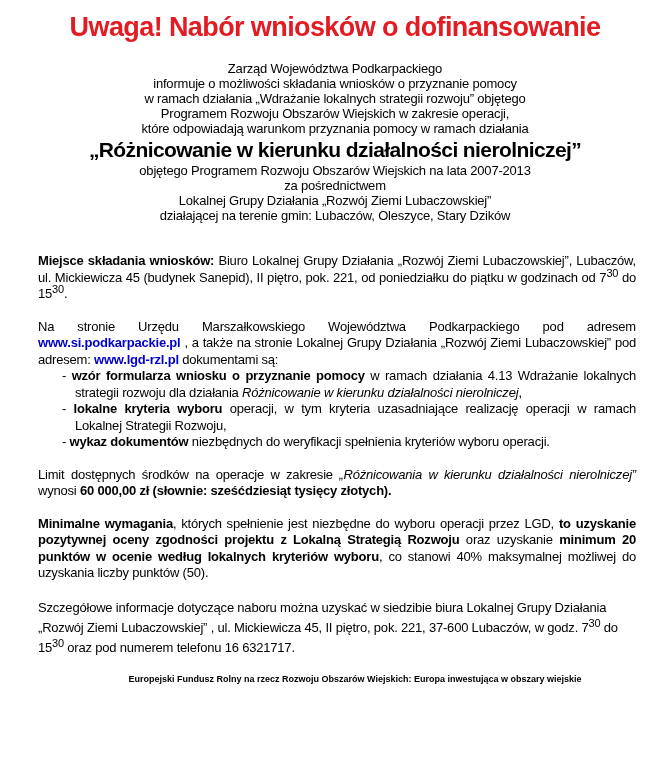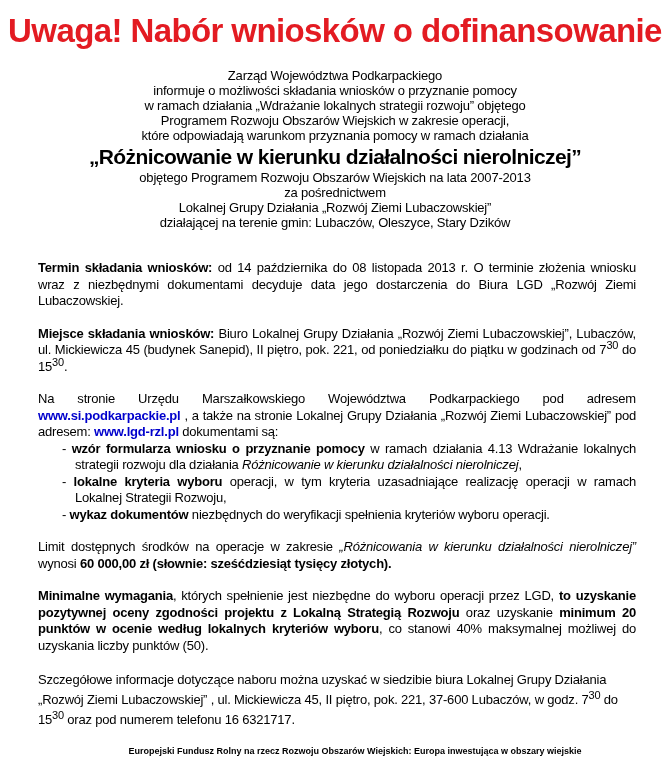--- a/index.html
+++ b/index.html
@@ -9,21 +9,21 @@
     height: 763px;
     background: #ffffff;
     overflow: hidden;
     font-family: "Liberation Sans", sans-serif;
     color: #000000;
     letter-spacing: -0.2px;
   }
   .title {
     margin-top: 12px;
     text-align: center;
-    font-size: 33px;
+    font-size: 27px;
     font-weight: bold;
     letter-spacing: -0.6px;
     color: #e31b22;
   }
   .intro {
     margin-top: 18px;
     text-align: center;
     font-size: 13px;
     line-height: 15px;
   }
@@ -82,21 +82,20 @@
     <div class="intro-line">Programem Rozwoju Obszarów Wiejskich w zakresie operacji,</div>
     <div class="intro-line">które odpowiadają warunkom przyznania pomocy w ramach działania</div>
     <h2 class="program-name">„Różnicowanie w kierunku działalności nierolniczej”</h2>
     <div class="intro-line">objętego Programem Rozwoju Obszarów Wiejskich na lata 2007-2013</div>
     <div class="intro-line">za pośrednictwem</div>
     <div class="intro-line">Lokalnej Grupy Działania „Rozwój Ziemi Lubaczowskiej”</div>
     <div class="intro-line">działającej na terenie gmin: Lubaczów, Oleszyce, Stary Dzików</div>
   </div>
 
   <div class="body">
-    <p class="para"><span class="b">Termin składania wniosków:</span><span> od 14 października do 08 listopada 2013 r. O terminie złożenia wniosku wraz z niezbędnymi dokumentami decyduje data jego dostarczenia do Biura LGD „Rozwój Ziemi Lubaczowskiej.</span></p>
     <p class="para"><span class="b">Miejsce składania wniosków:</span><span> Biuro Lokalnej Grupy Działania „Rozwój Ziemi Lubaczowskiej”, Lubaczów, ul. Mickiewicza 45 (budynek Sanepid), II piętro, pok. 221, od poniedziałku do piątku w godzinach od 7</span><sup>30</sup><span> do 15</span><sup>30</sup><span>.</span></p>
     <p class="para" style="margin-bottom:0;"><span>Na stronie Urzędu Marszałkowskiego Województwa Podkarpackiego pod adresem </span><span class="link">www.si.podkarpackie.pl</span><span> , a także na stronie Lokalnej Grupy Działania „Rozwój Ziemi Lubaczowskiej” pod adresem: </span><span class="link">www.lgd-rzl.pl</span><span> dokumentami są:</span></p>
     <div class="bullets">
       <div class="bullet"><span>- </span><span class="b">wzór formularza wniosku o przyznanie pomocy</span><span> w ramach działania 4.13 Wdrażanie lokalnych strategii rozwoju dla działania </span><span class="i">Różnicowanie w kierunku działalności nierolniczej</span><span>,</span></div>
       <div class="bullet"><span>- </span><span class="b">lokalne kryteria wyboru</span><span> operacji, w tym kryteria uzasadniające realizację operacji w ramach Lokalnej Strategii Rozwoju,</span></div>
       <div class="bullet"><span>- </span><span class="b">wykaz dokumentów</span><span> niezbędnych do weryfikacji spełnienia kryteriów wyboru operacji.</span></div>
     </div>
     <p class="para"><span>Limit dostępnych środków na operacje w zakresie </span><span class="i">„Różnicowania w kierunku działalności nierolniczej”</span><span> wynosi </span><span class="b">60 000,00 zł (słownie: sześćdziesiąt  tysięcy złotych).</span></p>
     <p class="para"><span class="b">Minimalne wymagania</span><span>, których spełnienie jest niezbędne do wyboru operacji przez LGD, </span><span class="b">to uzyskanie pozytywnej oceny zgodności projektu z Lokalną Strategią Rozwoju</span><span> oraz uzyskanie </span><span class="b">minimum 20 punktów w ocenie według lokalnych kryteriów wyboru</span><span>, co stanowi 40% maksymalnej możliwej do uzyskania liczby punktów (50).</span></p>
     <p class="para no-justify"><span>Szczegółowe informacje dotyczące naboru można uzyskać w siedzibie biura Lokalnej Grupy Działania „Rozwój Ziemi Lubaczowskiej” , ul. Mickiewicza 45, II piętro, pok. 221, 37-600 Lubaczów, w godz. 7</span><sup>30</sup><span> do 15</span><sup>30</sup><span> oraz pod numerem telefonu 16 6321717.</span></p>

